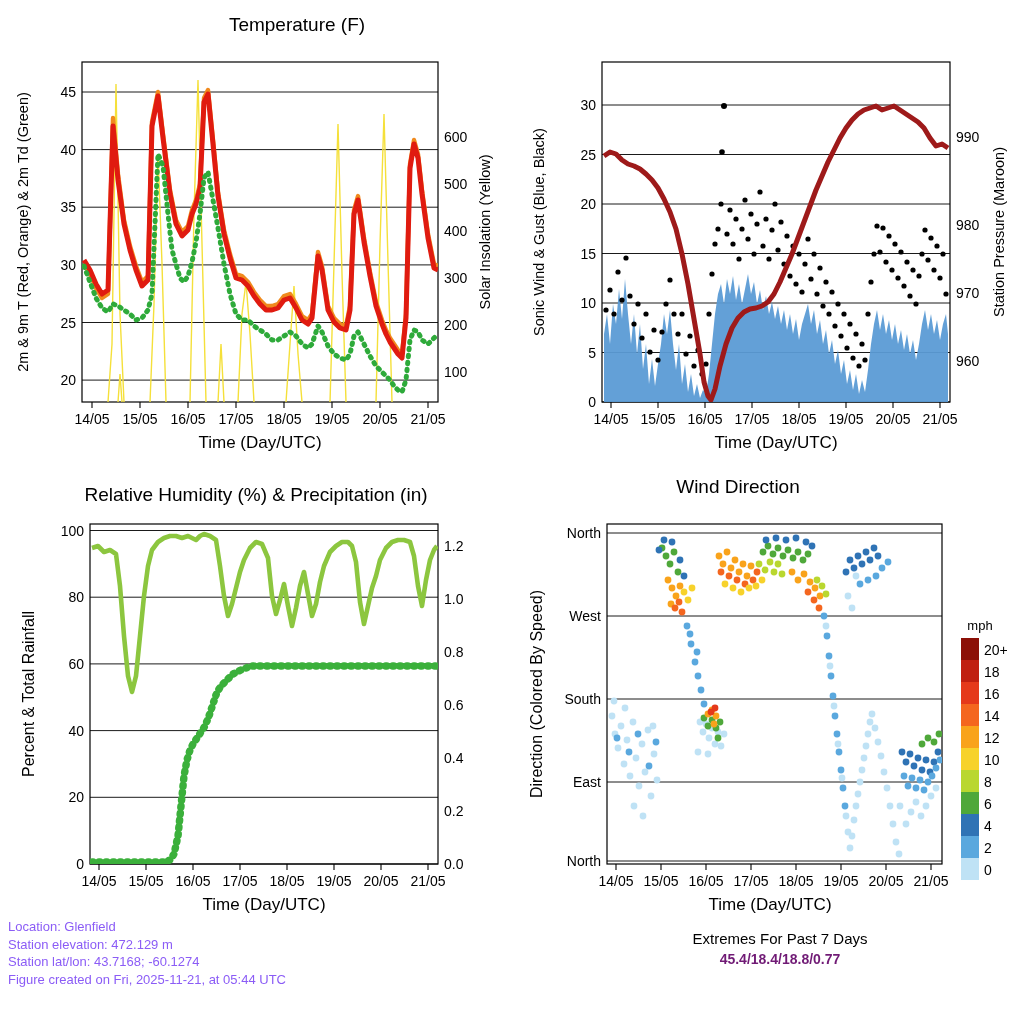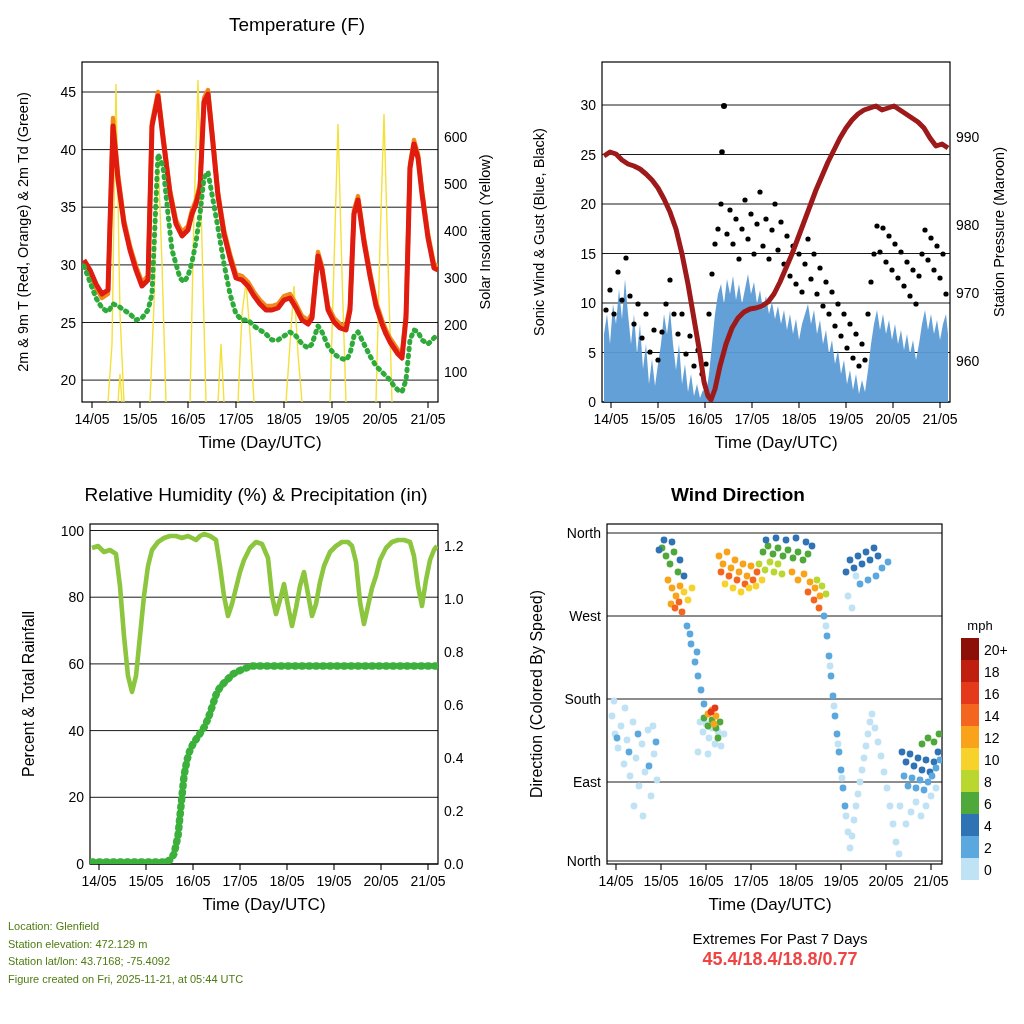--- a/index.html
+++ b/index.html
@@ -4,23 +4,23 @@
 <style>
   html,body{margin:0;padding:0;background:#fff;}
   body{width:1024px;height:1024px;font-family:"Liberation Sans",sans-serif;color:#000;overflow:hidden;}
   .page{position:relative;width:1024px;height:1024px;}
   .panel{position:absolute;}
   .ptitle{position:absolute;width:100%;text-align:center;font-size:19px;color:#000;}
   svg{display:block;}
   text{font-family:"Liberation Sans",sans-serif;fill:#000;}
   .axlabel{font-size:17px;}
   .ticklabel{font-size:14px;}
-  .footer{position:absolute;font-size:11px;line-height:17.5px;color:#4d7c0f;}
+  .footer{position:absolute;font-size:13px;line-height:17.5px;color:#8b5cf6;}
   .extremes{position:absolute;text-align:center;font-size:15px;line-height:21px;}
-  .extval{color:#ef4444;font-weight:bold;font-size:18px;}
+  .extval{color:#701a75;font-weight:bold;font-size:14px;}
   .legendtitle{font-size:13px;}
 </style>
 </head>
 <body>
 
 <div class="page">
 
   <div class="panel" style="left:0;top:14px;width:512px;height:440px;">
     <div class="ptitle" style="top:0;padding-left:41px;">Temperature (F)</div>
     <svg width="512" height="440" viewBox="0 0 512 440">
@@ -345,21 +345,21 @@
       <g clip-path="url(#clipH)">
 
         <polyline fill="none" stroke="#8cc63f" stroke-width="4.6" stroke-linejoin="round" points="92,72 98,70 104,76 110,74 116,78 120,110 124,160 128,200 132,216 136,200 140,160 144,120 148,90 152,74 158,66 164,62 170,60 176,60 182,62 188,60 192,62 196,64 200,60 204,58 210,60 216,64 220,90 224,120 228,140 232,128 236,112 240,96 244,84 250,72 256,66 262,68 268,82 272,120 276,138 280,124 284,108 288,130 292,150 296,132 300,110 304,96 308,118 312,140 316,128 320,106 324,90 330,76 336,70 342,66 348,66 352,70 356,86 360,126 364,148 368,130 372,112 376,100 380,84 386,72 392,66 398,64 404,64 410,66 414,80 418,110 422,130 426,104 430,84 434,74 437,70"></polyline>
 
         <polyline fill="none" stroke="#3bb03b" stroke-width="7.5" stroke-linecap="round" stroke-dasharray="1 6" stroke-linejoin="round" points="92,386 100,386 110,386 120,386 130,386 140,386 150,386 160,386 165,386 170,384 174,378 178,360 181,330 184,300 187,284 190,274 193,268 197,262 201,256 205,250 209,240 213,228 217,216 221,210 225,206 229,202 233,198 237,196 241,194 246,192 252,190 258,190 266,190 274,190 284,190 296,190 308,190 320,190 332,190 344,190 356,190 368,190 380,190 392,190 404,190 416,190 428,190 436,190"></polyline>
       </g>
     </svg>
   </div>
 
   <div class="panel" style="left:512px;top:476px;width:512px;height:440px;">
-    <div class="ptitle" style="top:8px;left:-30px;font-weight:bold;">Wind Direction</div>
+    <div class="ptitle" style="top:0;left:-30px;">Wind Direction</div>
     <svg width="512" height="440" viewBox="0 0 512 440">
       <defs>
           <clipPath id="clipD">
             <rect x="95" y="48" width="335" height="340"></rect>
           </clipPath>
         </defs>
       <rect x="95" y="48" width="335" height="340" fill="#fff" stroke="#000" stroke-width="1.2"></rect>
       <g stroke="#000" stroke-width="0.9">
         <line x1="95" y1="57" x2="430" y2="57"></line>
         <line x1="95" y1="140" x2="430" y2="140"></line>
@@ -712,21 +712,21 @@
           <text x="472" y="377">2</text>
           <text x="472" y="399">0</text>
         </g>
       </g>
     </svg>
   </div>
 
   <div class="footer" style="left:8px;top:918px;">
     <div>Location: Glenfield</div>
     <div>Station elevation: 472.129 m</div>
-    <div>Station lat/lon: 43.7168; -75.4092</div>
+    <div>Station lat/lon: 43.7168; -60.1274</div>
     <div>Figure created on Fri, 2025-11-21, at 05:44 UTC</div>
   </div>
 
   <div class="extremes" style="left:580px;top:928px;width:400px;">
     <div>Extremes For Past 7 Days</div>
     <div class="extval">45.4/18.4/18.8/0.77</div>
   </div>
 
 </div>
 

